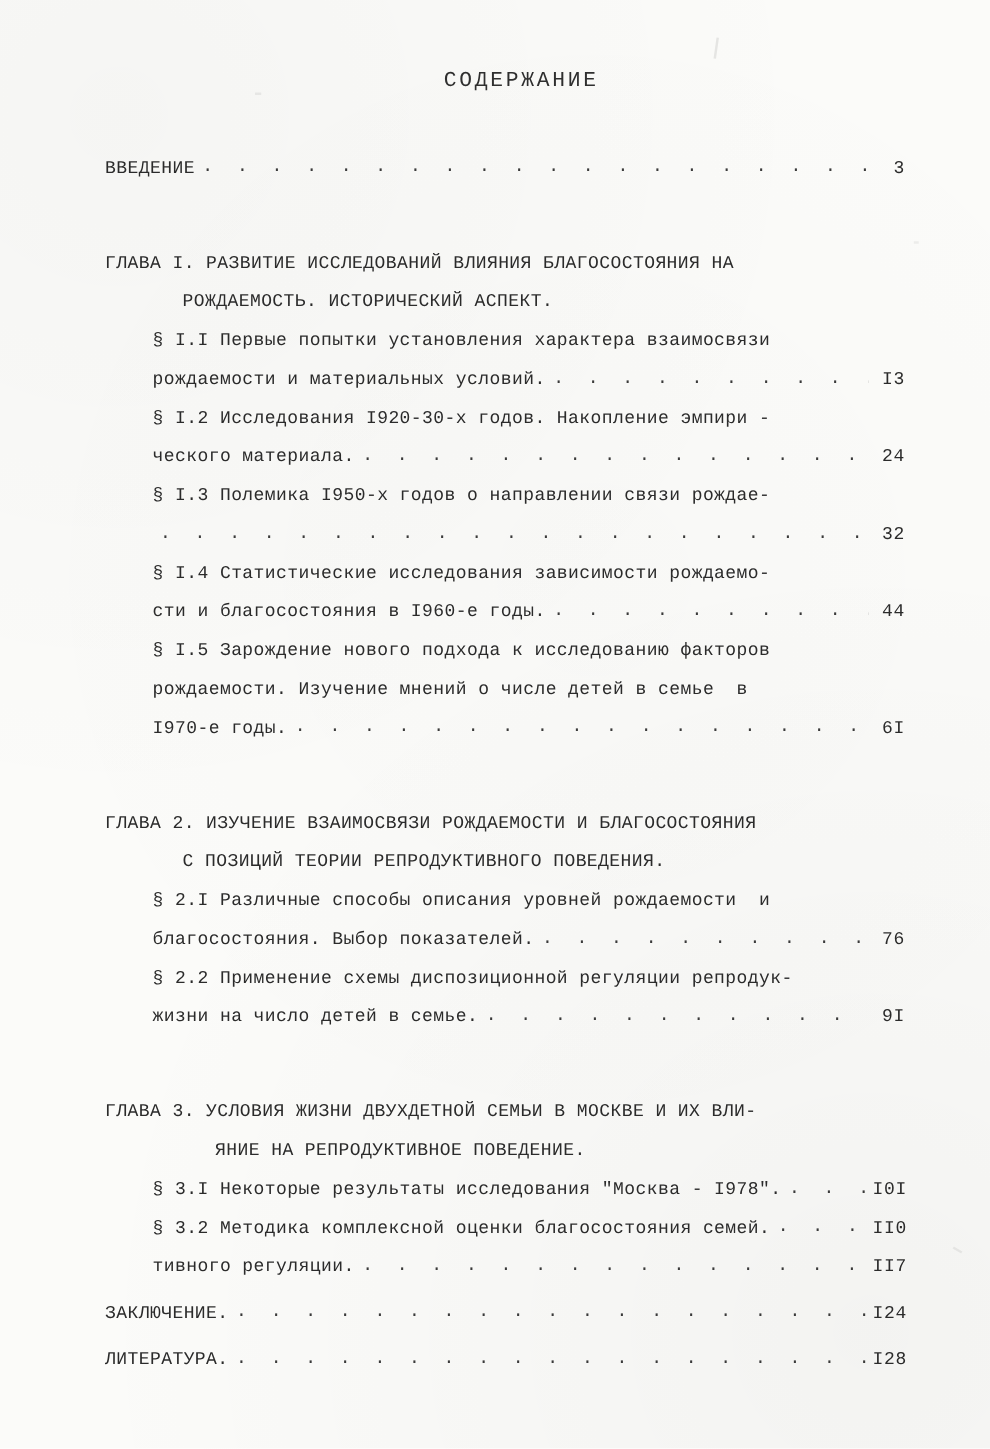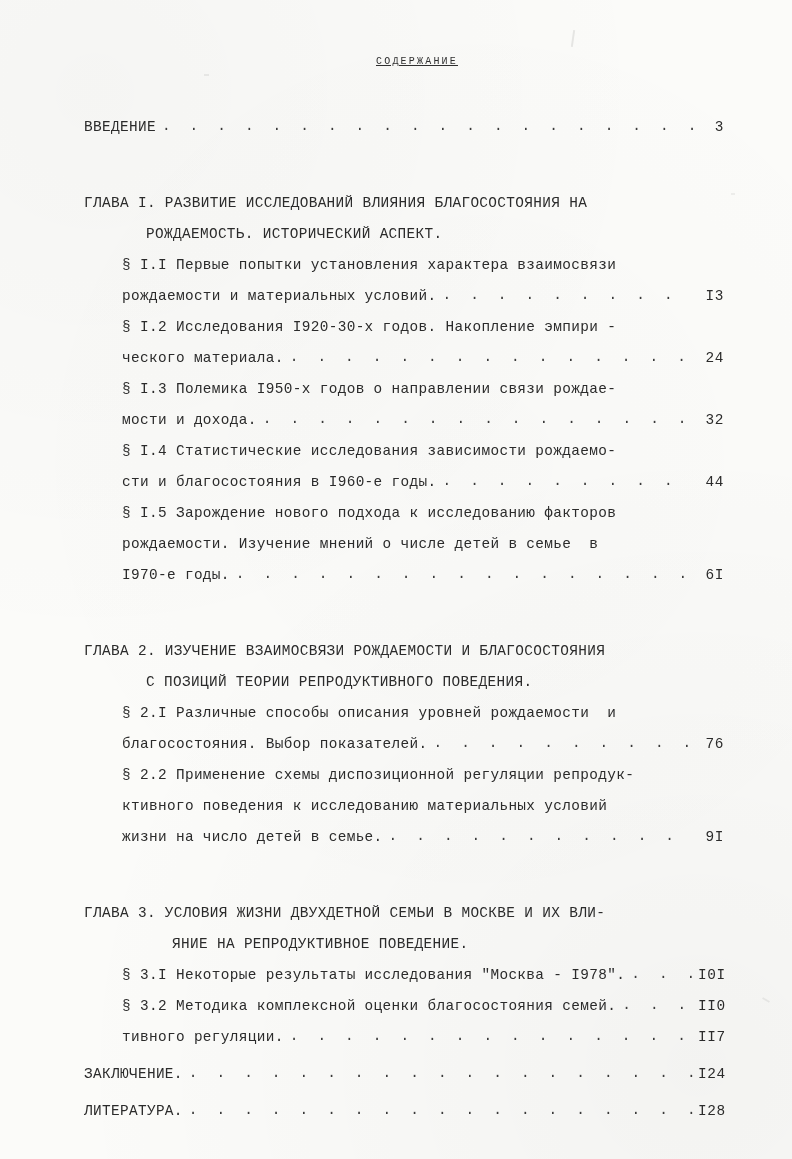--- a/index.html
+++ b/index.html
@@ -29,25 +29,24 @@
   }
   .content {
     position: absolute;
     left: 84px;
     top: 56px;
     width: 640px;
   }
   .doc-title {
     text-align: center;
     letter-spacing: 2.2px;
-    font-size: 10px;
+    font-size: 17px;
     margin-bottom: 4px;
     padding-left: 26px;
     color: #2f2f2f;
-    text-decoration: underline;
   }
   .toc {
     font-size: 14.4px;
     line-height: 31px;
   }
   .line {
     display: flex;
     align-items: baseline;
     white-space: pre;
   }
@@ -97,32 +96,31 @@
     <div class="doc-title">СОДЕРЖАНИЕ</div>
     <div class="toc" id="toc-list">
         <div class="line ind-0"><span class="txt">ВВЕДЕНИЕ</span><span class="dots">. . . . . . . . . . . . . . . . . . . . . . . . . . . . . . . . . . . . . . . . . . . . . . . . . . . . . . . . . . . .</span><span class="pg">3</span></div>
         <div class="line ind-0 nodots"><span class="txt">ГЛАВА I. РАЗВИТИЕ ИССЛЕДОВАНИЙ ВЛИЯНИЯ БЛАГОСОСТОЯНИЯ НА</span></div>
         <div class="line ind-2 nodots"><span class="txt">РОЖДАЕМОСТЬ. ИСТОРИЧЕСКИЙ АСПЕКТ.</span></div>
         <div class="line ind-1 nodots"><span class="txt">§ I.I Первые попытки установления характера взаимосвязи</span></div>
         <div class="line ind-1"><span class="txt">рождаемости и материальных условий.</span><span class="dots">. . . . . . . . . . . . . . . . . . . . . . . . . . . . . . . . . . . . . . . . . . . . . . . . . . . . . . . . . . . .</span><span class="pg">I3</span></div>
         <div class="line ind-1 nodots"><span class="txt">§ I.2 Исследования I920-30-х годов. Накопление эмпири -</span></div>
         <div class="line ind-1"><span class="txt">ческого материала.</span><span class="dots">. . . . . . . . . . . . . . . . . . . . . . . . . . . . . . . . . . . . . . . . . . . . . . . . . . . . . . . . . . . .</span><span class="pg">24</span></div>
         <div class="line ind-1 nodots"><span class="txt">§ I.3 Полемика I950-х годов о направлении связи рождае-</span></div>
-        <div class="line ind-1"><span class="txt">мости и дохода.</span><span class="dots">. . . . . . . . . . . . . . . . . . . . . . . . . . . . . . . . . . . . . . . . . . . . . . . . . . . . . . . . . . . .</span><span class="pg">32</span></div>
+        <div class="line ind-1"><span class="dots">. . . . . . . . . . . . . . . . . . . . . . . . . . . . . . . . . . . . . . . . . . . . . . . . . . . . . . . . . . . .</span><span class="pg">32</span></div>
         <div class="line ind-1 nodots"><span class="txt">§ I.4 Статистические исследования зависимости рождаемо-</span></div>
         <div class="line ind-1"><span class="txt">сти и благосостояния в I960-е годы.</span><span class="dots">. . . . . . . . . . . . . . . . . . . . . . . . . . . . . . . . . . . . . . . . . . . . . . . . . . . . . . . . . . . .</span><span class="pg">44</span></div>
         <div class="line ind-1 nodots"><span class="txt">§ I.5 Зарождение нового подхода к исследованию факторов</span></div>
         <div class="line ind-1 nodots"><span class="txt">рождаемости. Изучение мнений о числе детей в семье  в</span></div>
         <div class="line ind-1"><span class="txt">I970-е годы.</span><span class="dots">. . . . . . . . . . . . . . . . . . . . . . . . . . . . . . . . . . . . . . . . . . . . . . . . . . . . . . . . . . . .</span><span class="pg">6I</span></div>
         <div class="line ind-0 nodots"><span class="txt">ГЛАВА 2. ИЗУЧЕНИЕ ВЗАИМОСВЯЗИ РОЖДАЕМОСТИ И БЛАГОСОСТОЯНИЯ</span></div>
         <div class="line ind-2 nodots"><span class="txt">С ПОЗИЦИЙ ТЕОРИИ РЕПРОДУКТИВНОГО ПОВЕДЕНИЯ.</span></div>
         <div class="line ind-1 nodots"><span class="txt">§ 2.I Различные способы описания уровней рождаемости  и</span></div>
         <div class="line ind-1"><span class="txt">благосостояния. Выбор показателей.</span><span class="dots">. . . . . . . . . . . . . . . . . . . . . . . . . . . . . . . . . . . . . . . . . . . . . . . . . . . . . . . . . . . .</span><span class="pg">76</span></div>
         <div class="line ind-1 nodots"><span class="txt">§ 2.2 Применение схемы диспозиционной регуляции репродук-</span></div>
-        <div class="line ind-1 nodots"><span class="txt">ктивного поведения к исследованию материальных условий</span></div>
         <div class="line ind-1"><span class="txt">жизни на число детей в семье.</span><span class="dots">. . . . . . . . . . . . . . . . . . . . . . . . . . . . . . . . . . . . . . . . . . . . . . . . . . . . . . . . . . . .</span><span class="pg">9I</span></div>
         <div class="line ind-0 nodots"><span class="txt">ГЛАВА 3. УСЛОВИЯ ЖИЗНИ ДВУХДЕТНОЙ СЕМЬИ В МОСКВЕ И ИХ ВЛИ-</span></div>
         <div class="line ind-3 nodots"><span class="txt">ЯНИЕ НА РЕПРОДУКТИВНОЕ ПОВЕДЕНИЕ.</span></div>
         <div class="line ind-1"><span class="txt">§ 3.I Некоторые результаты исследования "Москва - I978".</span><span class="dots">. . . . . . . . . . . . . . . . . . . . . . . . . . . . . . . . . . . . . . . . . . . . . . . . . . . . . . . . . . . .</span><span class="pg">I0I</span></div>
         <div class="line ind-1"><span class="txt">§ 3.2 Методика комплексной оценки благосостояния семей.</span><span class="dots">. . . . . . . . . . . . . . . . . . . . . . . . . . . . . . . . . . . . . . . . . . . . . . . . . . . . . . . . . . . .</span><span class="pg">II0</span></div>
         <div class="line ind-1"><span class="txt">тивного регуляции.</span><span class="dots">. . . . . . . . . . . . . . . . . . . . . . . . . . . . . . . . . . . . . . . . . . . . . . . . . . . . . . . . . . . .</span><span class="pg">II7</span></div>
         <div class="line ind-0 gap-top"><span class="txt">ЗАКЛЮЧЕНИЕ.</span><span class="dots">. . . . . . . . . . . . . . . . . . . . . . . . . . . . . . . . . . . . . . . . . . . . . . . . . . . . . . . . . . . .</span><span class="pg">I24</span></div>
         <div class="line ind-0 gap-top"><span class="txt">ЛИТЕРАТУРА.</span><span class="dots">. . . . . . . . . . . . . . . . . . . . . . . . . . . . . . . . . . . . . . . . . . . . . . . . . . . . . . . . . . . .</span><span class="pg">I28</span></div>
       </div>
   </div>

